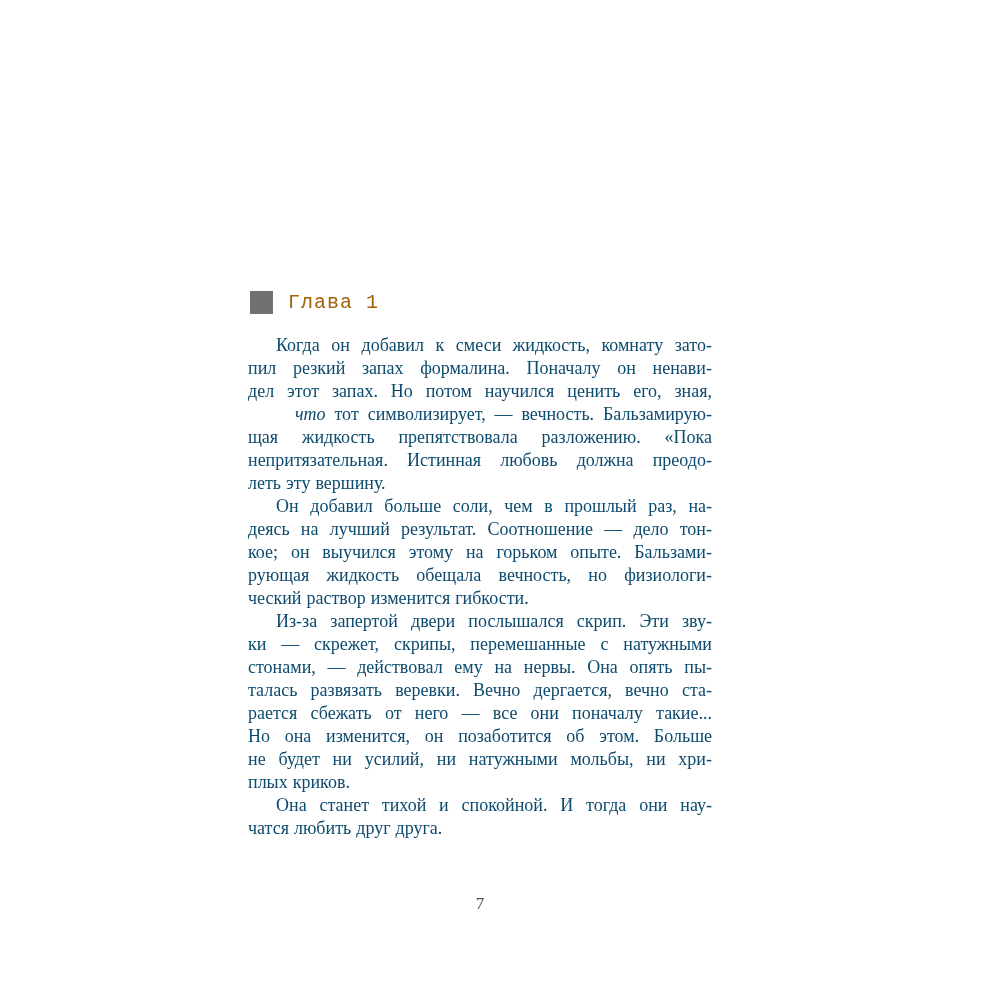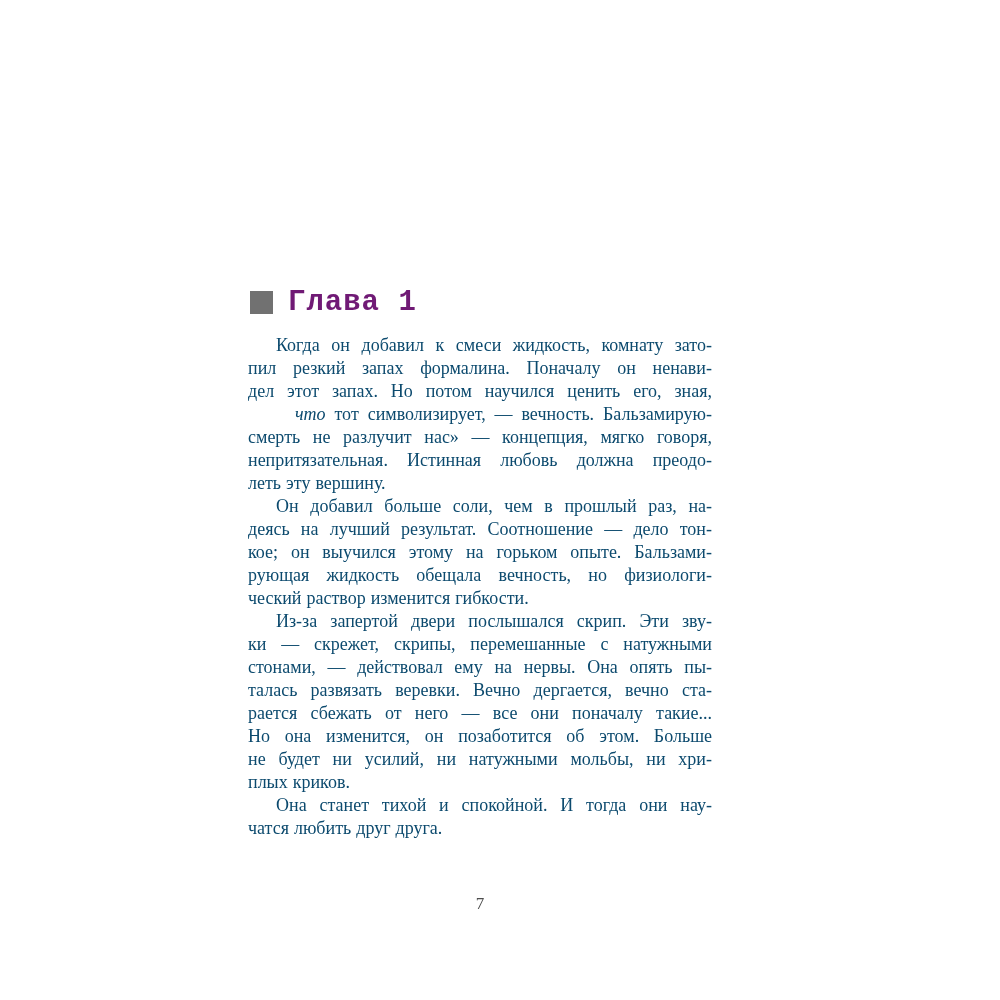--- a/index.html
+++ b/index.html
@@ -24,24 +24,24 @@
     gap: 15px;
   }
   .chapter-square {
     width: 23px;
     height: 23px;
     background: #717171;
     flex: 0 0 auto;
   }
   .chapter-title {
     font-family: "Liberation Mono", "DejaVu Sans Mono", monospace;
-    font-weight: 700;
-    font-size: 29px;
+    font-weight: 400;
+    font-size: 20px;
     line-height: 27px;
-    color: #701a75;
+    color: #a16207;
     letter-spacing: 1px;
     white-space: nowrap;
   }
   .body-text {
     position: absolute;
     left: 248px;
     top: 334px;
     width: 464px;
     font-size: 18px;
     color: #0c4a6e;
@@ -82,21 +82,21 @@
   <div class="heading-row">
     <div class="chapter-square"></div>
     <div class="chapter-title">Глава 1</div>
   </div>
 
   <div class="body-text" id="body-text">
       <div class="line indent"><span>Когда он добавил к смеси жидкость, комнату зато-</span></div>
       <div class="line"><span>пил резкий запах формалина. Поначалу он ненави-</span></div>
       <div class="line"><span>дел этот запах. Но потом научился ценить его, зная,</span></div>
       <div class="line"><span class="italic">что</span><span> тот символизирует, — вечность. Бальзамирую-</span></div>
-      <div class="line"><span>смерть не разлучит нас» — концепция, мягко говоря,</span></div>
+      <div class="line"><span>щая жидкость препятствовала разложению. «Пока</span></div>
       <div class="line"><span>непритязательная. Истинная любовь должна преодо-</span></div>
       <div class="line last"><span>леть эту вершину.</span></div>
       <div class="line indent"><span>Он добавил больше соли, чем в прошлый раз, на-</span></div>
       <div class="line"><span>деясь на лучший результат. Соотношение — дело тон-</span></div>
       <div class="line"><span>кое; он выучился этому на горьком опыте. Бальзами-</span></div>
       <div class="line"><span>рующая жидкость обещала вечность, но физиологи-</span></div>
       <div class="line last"><span>ческий раствор изменится гибкости.</span></div>
       <div class="line indent"><span>Из-за запертой двери послышался скрип. Эти зву-</span></div>
       <div class="line"><span>ки — скрежет, скрипы, перемешанные с натужными</span></div>
       <div class="line"><span>стонами, — действовал ему на нервы. Она опять пы-</span></div>

